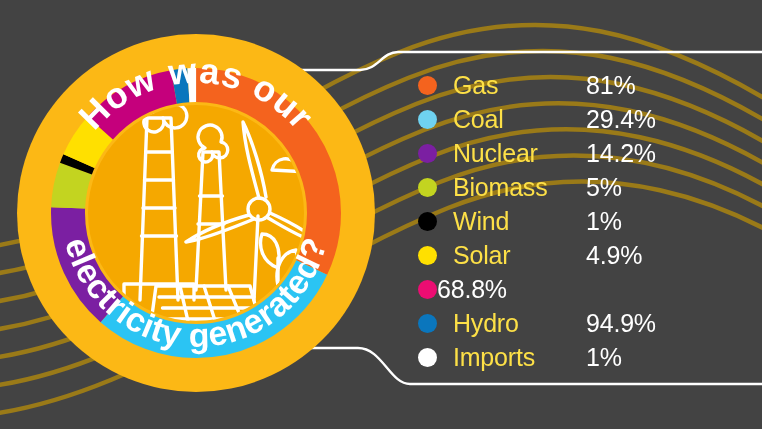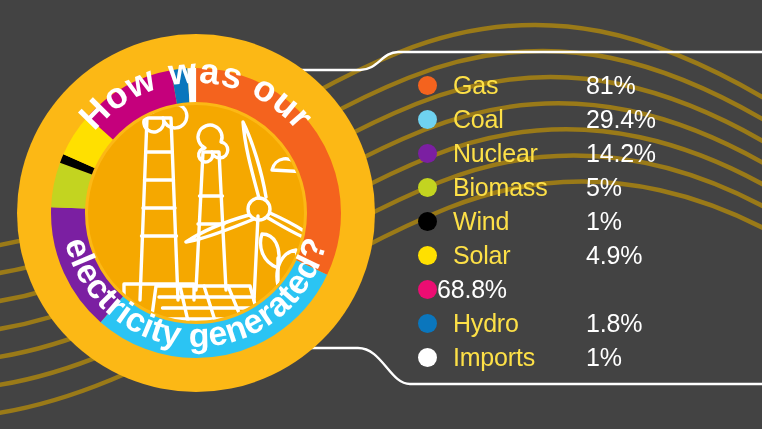--- a/index.html
+++ b/index.html
@@ -192,21 +192,21 @@
       <span class="lg-label">Solar</span>
       <span class="lg-value">4.9%</span>
     </div>
     <div class="legend-row">
       <span class="swatch" style="background: rgb(236, 13, 114);"></span>
       <span class="lg-value">68.8%</span>
     </div>
     <div class="legend-row">
       <span class="swatch" style="background: rgb(10, 118, 189);"></span>
       <span class="lg-label">Hydro</span>
-      <span class="lg-value">1.8%</span>
+      <span class="lg-value">94.9%</span>
     </div>
     <div class="legend-row">
       <span class="swatch" style="background: rgb(255, 255, 255);"></span>
       <span class="lg-label">Imports</span>
       <span class="lg-value">1%</span>
     </div>
   </div>
 
 </div>
 

